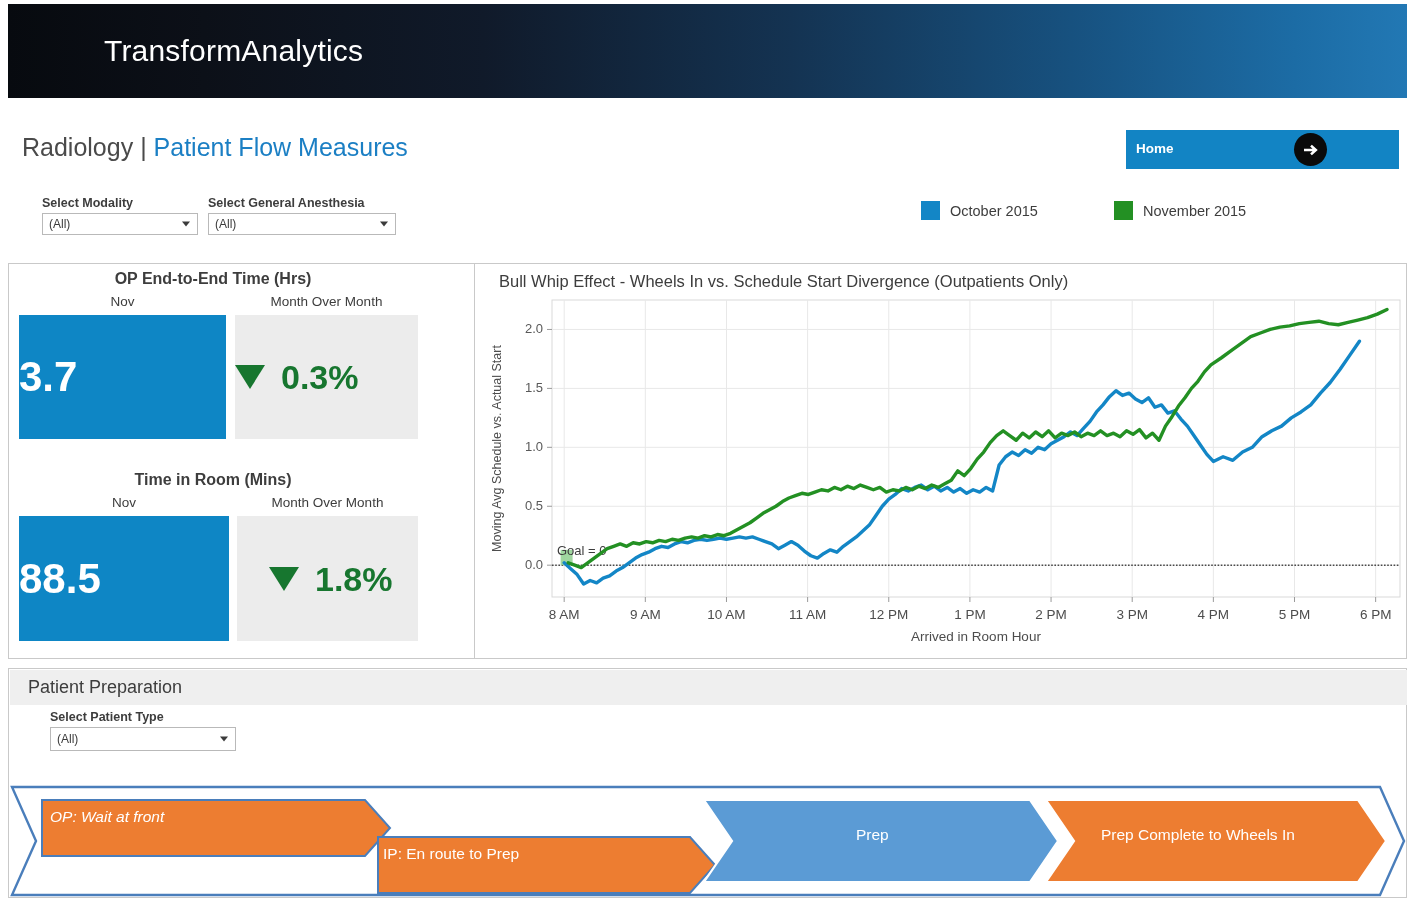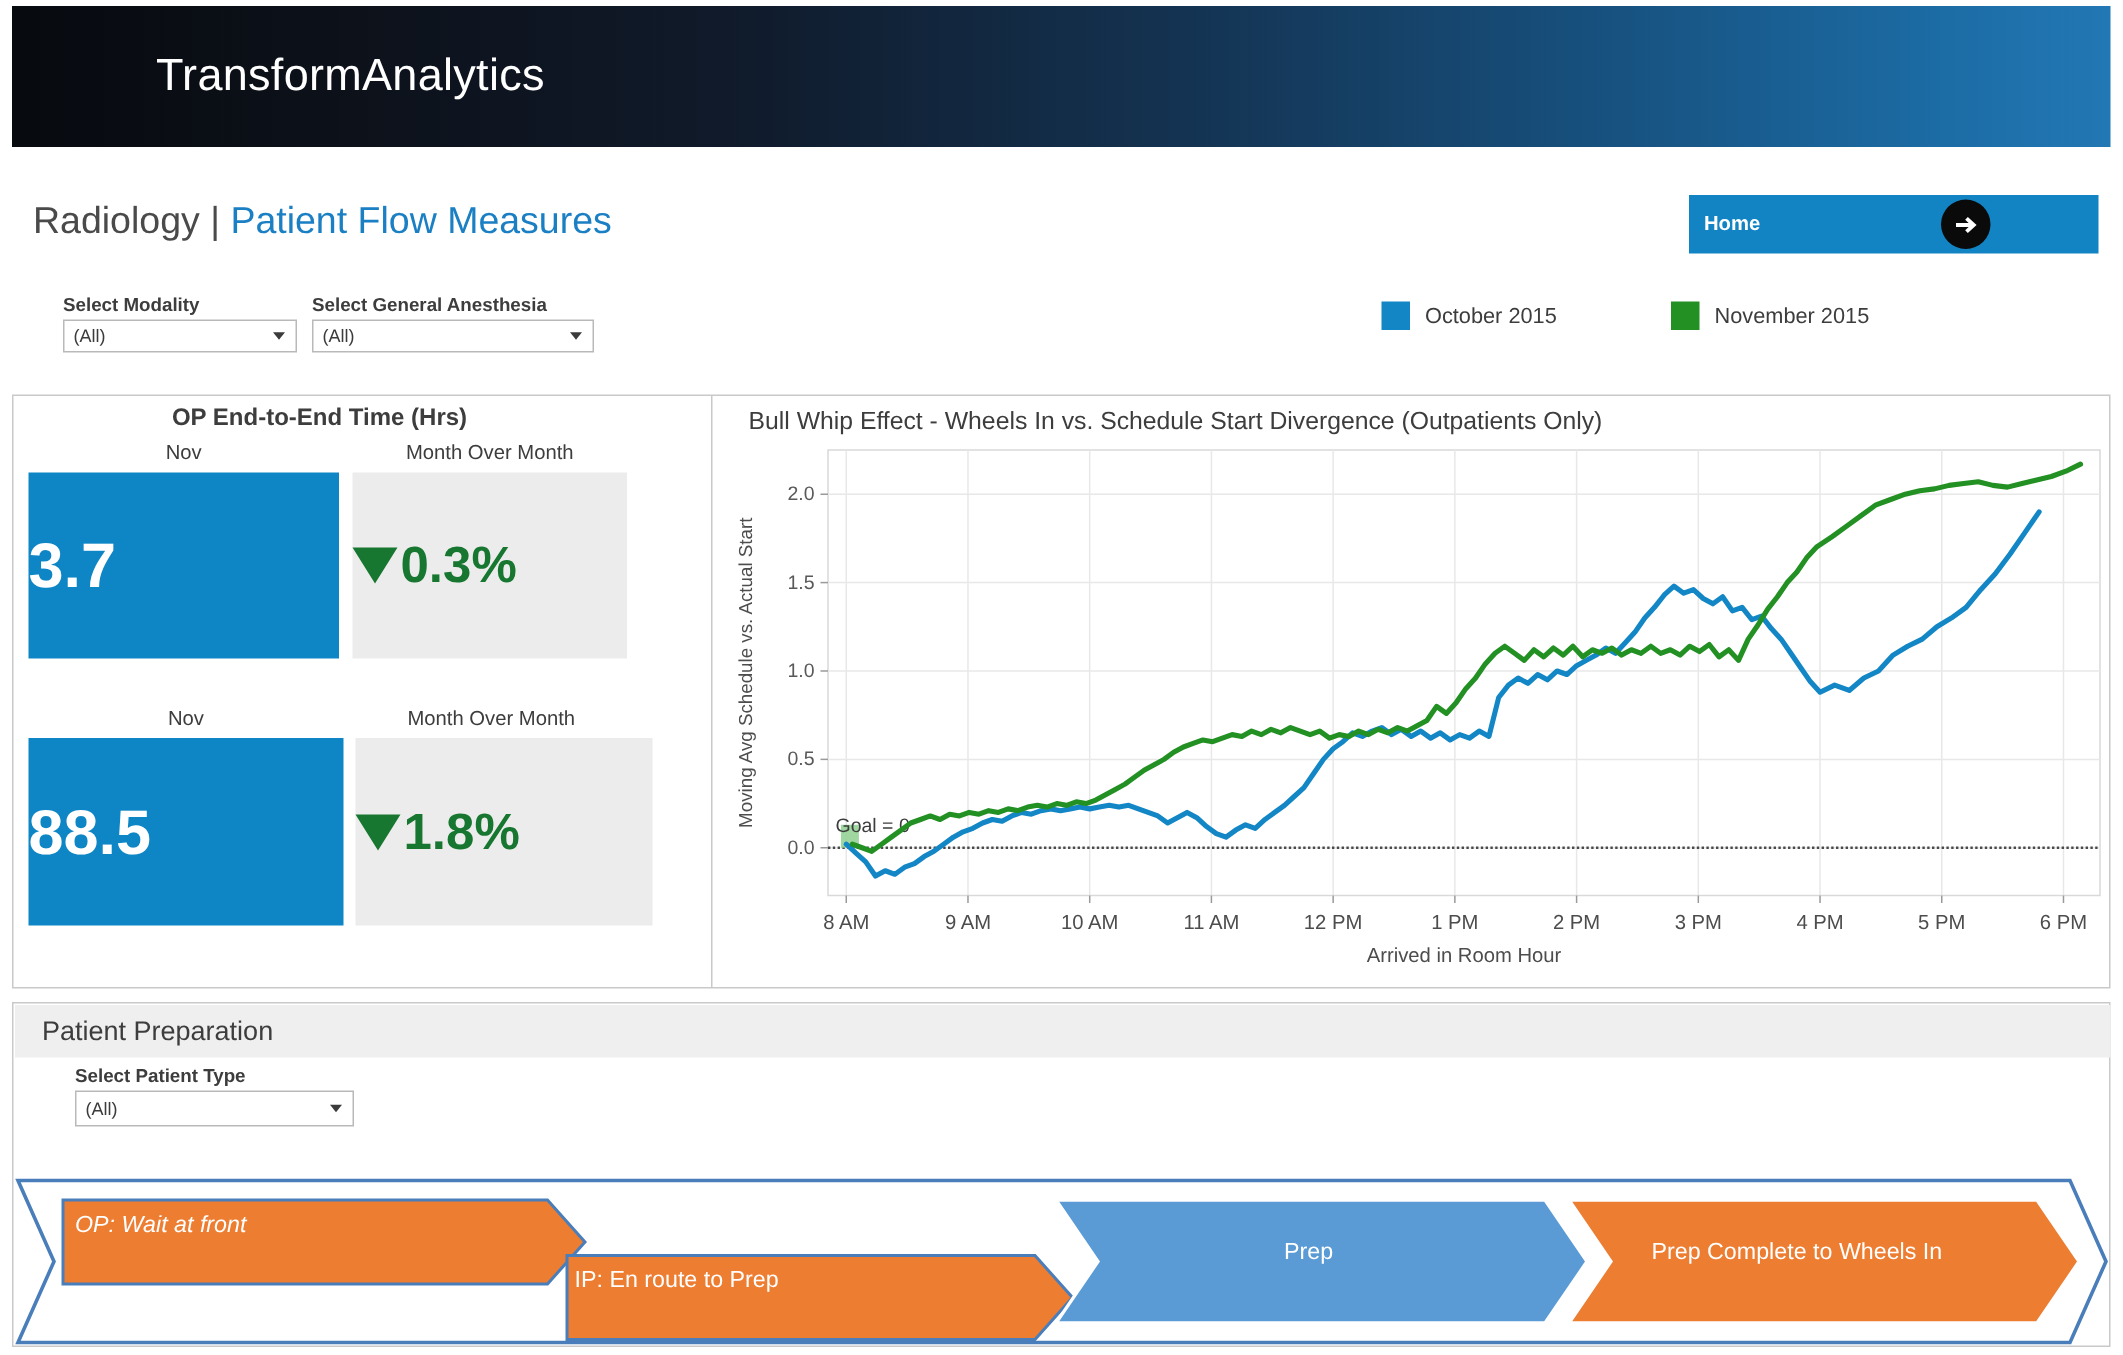--- a/index.html
+++ b/index.html
@@ -105,42 +105,42 @@
   }
   .kpi-tile {
     display: flex; align-items: center; justify-content: flex-start;
   }
   .kpi-tile.primary { background: #0e86c5; }
   .kpi-tile.secondary { background: #ececec; }
   .kpi-value-primary {
     font-size: 42px; font-weight: bold; color: #ffffff; line-height: 1;
   }
   .kpi-delta {
-    display: flex; align-items: center; justify-content: center; gap: 2px;
+    display: flex; align-items: center; justify-content: center; gap: 16px;
   }
   .kpi-delta .tri-down {
     width: 0; height: 0;
     border-left: 15px solid transparent; border-right: 15px solid transparent;
     border-top: 24px solid #17762f;
   }
   .kpi-delta .dval {
     font-size: 34px; font-weight: bold; color: #17762f; line-height: 1;
   }
   #kpi-block-0 .kpi-col.c0 { left: 10px; }
   #kpi-block-0 .kpi-col.c0 .chead { width: 207px; }
   #kpi-block-0 .kpi-col.c0 .kpi-tile { width: 207px; height: 124px; }
   #kpi-block-0 .kpi-col.c1 { left: 226px; }
   #kpi-block-0 .kpi-col.c1 .chead { width: 183px; }
   #kpi-block-0 .kpi-col.c1 .kpi-tile { width: 183px; height: 124px; }
   #kpi-block-1 .kpi-col.c0 { left: 10px; }
   #kpi-block-1 .kpi-col.c0 .chead { width: 210px; }
   #kpi-block-1 .kpi-col.c0 .kpi-tile { width: 210px; height: 125px; }
   #kpi-block-1 .kpi-col.c1 { left: 228px; }
   #kpi-block-1 .kpi-col.c1 .chead { width: 181px; }
-  #kpi-block-1 .kpi-col.c1 .kpi-tile { width: 198px; height: 125px; }
+  #kpi-block-1 .kpi-col.c1 .kpi-tile { width: 181px; height: 125px; padding-left: 32px; }
   .vline {
     position: absolute; left: 465px; top: 0; width: 1px; height: 394px;
     background: #c9c9c9;
   }
 
   
   .chart-zone {
     position: absolute; left: 472px; top: 0; width: 927px; height: 394px;
   }
   .chart-heading {
@@ -238,20 +238,21 @@
             <span class="kpi-delta">
               <span class="tri-down"></span>
               <span class="dval">0.3%</span>
             </span>
           </div>
         </div>
       </div>
     </div>
 
     <div class="kpi-block" id="kpi-block-1">
+      <div class="kpi-title">Time in Room (Mins)</div>
       <div class="kpi-cols">
         <div class="kpi-col c0">
           <div class="chead">Nov</div>
           <div class="kpi-tile primary">
             <span class="kpi-value-primary">88.5</span>
           </div>
         </div>
         <div class="kpi-col c1">
           <div class="chead">Month Over Month</div>
           <div class="kpi-tile secondary">

